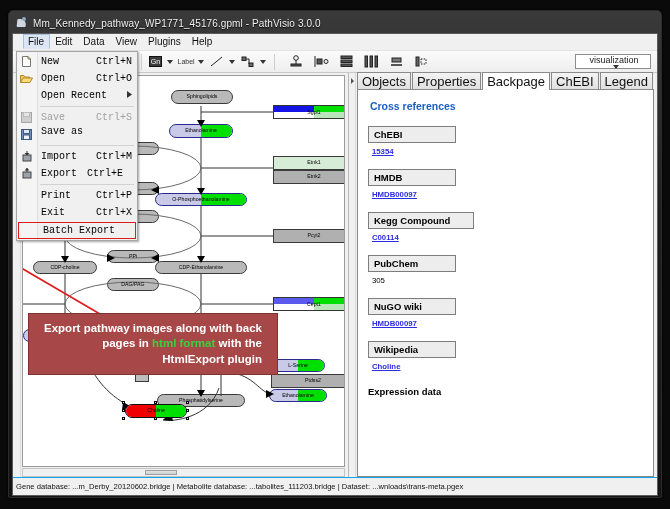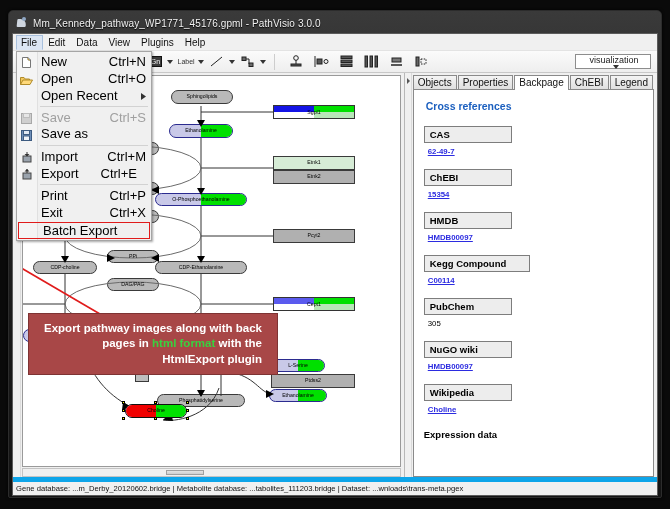--- a/index.html
+++ b/index.html
@@ -58,22 +58,22 @@
   #client {
     position: relative;
     height: 463px;
     background: #f0f0f0;
     border: 1px solid #5b5b5b;
   }
   
   #menubar {
     height: 17px;
     background: #f0f0f0;
-    display: flex; align-items: center;
-    padding-left: 3px;
+    display: flex; align-items: flex-start;
+    padding-left: 10px;
     font-size: 10px;
     color: #111;
     border-bottom: 1px solid #e3e3e3;
   }
   .menu-item { padding: 2px 6px 2px 5px; cursor: default; }
   .menu-item.active {
     background: #dce6f4;
     border: 1px solid #a8c0dd;
     border-bottom: 1px solid #dce6f4;
     padding: 1px 5px 1px 4px;
@@ -200,21 +200,21 @@
     flex:1;
     background:#f0f0f0;
     display:flex;flex-direction:column;
   }
   #side-rail{
     position:absolute;left:0;top:0;bottom:0;width:7px;background:#f0f0f0;
     border-right:1px solid #dadada;
   }
   #side-inner{margin-left:8px;margin-right:3px;margin-top:2px;flex:1;display:flex;flex-direction:column;}
   #tabstrip{
-    display:flex;align-items:flex-end;height:15px;font-size:10px;
+    display:flex;align-items:flex-end;height:15px;font-size:13px;
     border-bottom:1px solid #8a8a8a;
   }
   .tab{
     padding:2px 4px 1px 4px;
     border:1px solid #8a8a8a;
     border-bottom:none;
     background:linear-gradient(180deg,#f4f4f4,#e0e0e0);
     margin-right:1px;
     color:#111;
     line-height:1;
@@ -254,21 +254,21 @@
     text-decoration:underline;
     font-weight:bold;
     display:inline-block;
   }
   .bp-val.plain{color:#000;text-decoration:none;font-weight:normal;}
   .bp-block{margin-bottom:0;}
   #bp-expr{font-weight:bold;font-size:9.5px;color:#000;margin-top:2px;}
   
   #statusbar{
     position:absolute;left:0;right:0;bottom:0;height:18px;
-    background:#f0f0f0;border-top:5px solid #0ea5e9;
+    background:#f0f0f0;border-top:1px solid #0ea5e9;
     display:flex;align-items:center;
     font-size:7.6px;color:#111;
     padding-left:3px;
   }
 </style>
 </head>
 <body>
 
 <div id="root">
   <div id="window">
@@ -586,24 +586,20 @@
               <span class="tab">Objects</span>
               <span class="tab">Properties</span>
               <span class="tab sel">Backpage</span>
               <span class="tab">ChEBI</span>
               <span class="tab">Legend</span>
             </div>
 
             <div id="backpage">
               <div id="bp-title">Cross references</div>
 
-              <div class="bp-block">
-                <div class="bp-head">CAS</div>
-                <a class="bp-val" href="#">62-49-7</a>
-              </div>
 
               <div class="bp-block">
                 <div class="bp-head">ChEBI</div>
                 <a class="bp-val" href="#">15354</a>
               </div>
 
               <div class="bp-block">
                 <div class="bp-head">HMDB</div>
                 <a class="bp-val" href="#">HMDB00097</a>
               </div>
@@ -631,21 +627,21 @@
               <div id="bp-expr">Expression data</div>
             </div>
           </div>
         </div>
       </div>
 
       <div id="statusbar">
         <span>Gene database: ...m_Derby_20120602.bridge | Metabolite database: ...tabolites_111203.bridge | Dataset: ...wnloads\trans-meta.pgex</span>
       </div>
 
-      <div id="file-menu" style="position:absolute;left:3px;top:17px;width:136px;background:#f0f0f0;border:1px solid #a5a5a5;box-shadow:1px 1px 2px rgba(0,0,0,.35);z-index:100;font-size:13px;padding:1px 0;">
+      <div id="file-menu" style="position:absolute;left:3px;top:17px;width:122px;background:#f0f0f0;border:1px solid #a5a5a5;box-shadow:1px 1px 2px rgba(0,0,0,.35);z-index:100;font-size:10px;padding:1px 0;font-family:Liberation Mono, monospace;">
         <div style="position:absolute;left:0;top:0;bottom:0;width:21px;background:#f4f4f4;border-right:1px solid #e0e0e0;"></div>
 
         <div style="position:relative;display:flex;align-items:center;height:17px;padding-left:24px;">
           <span style="position:absolute;left:4px;top:3px;">
             <svg width="11" height="11" viewBox="0 0 11 11">
                 <path d="M1.5 .5 H7 L9.5 3 V10.5 H1.5 Z" fill="#fff" stroke="#777"></path>
                 <path d="M7 .5 V3 H9.5" fill="none" stroke="#777"></path>
                 <path d="M6.5 1.5 l2 2" stroke="#c9a227"></path>
               </svg>
           </span>

